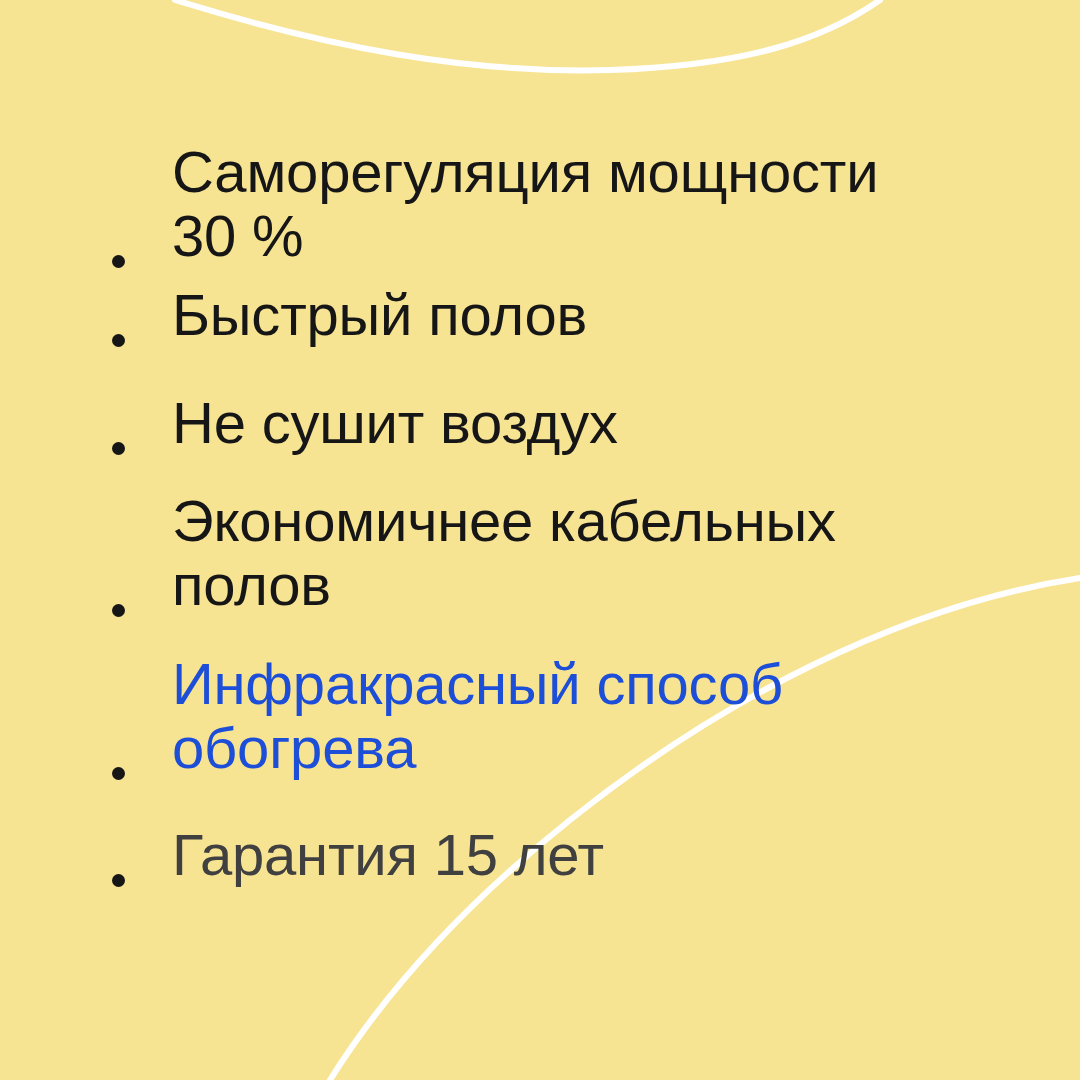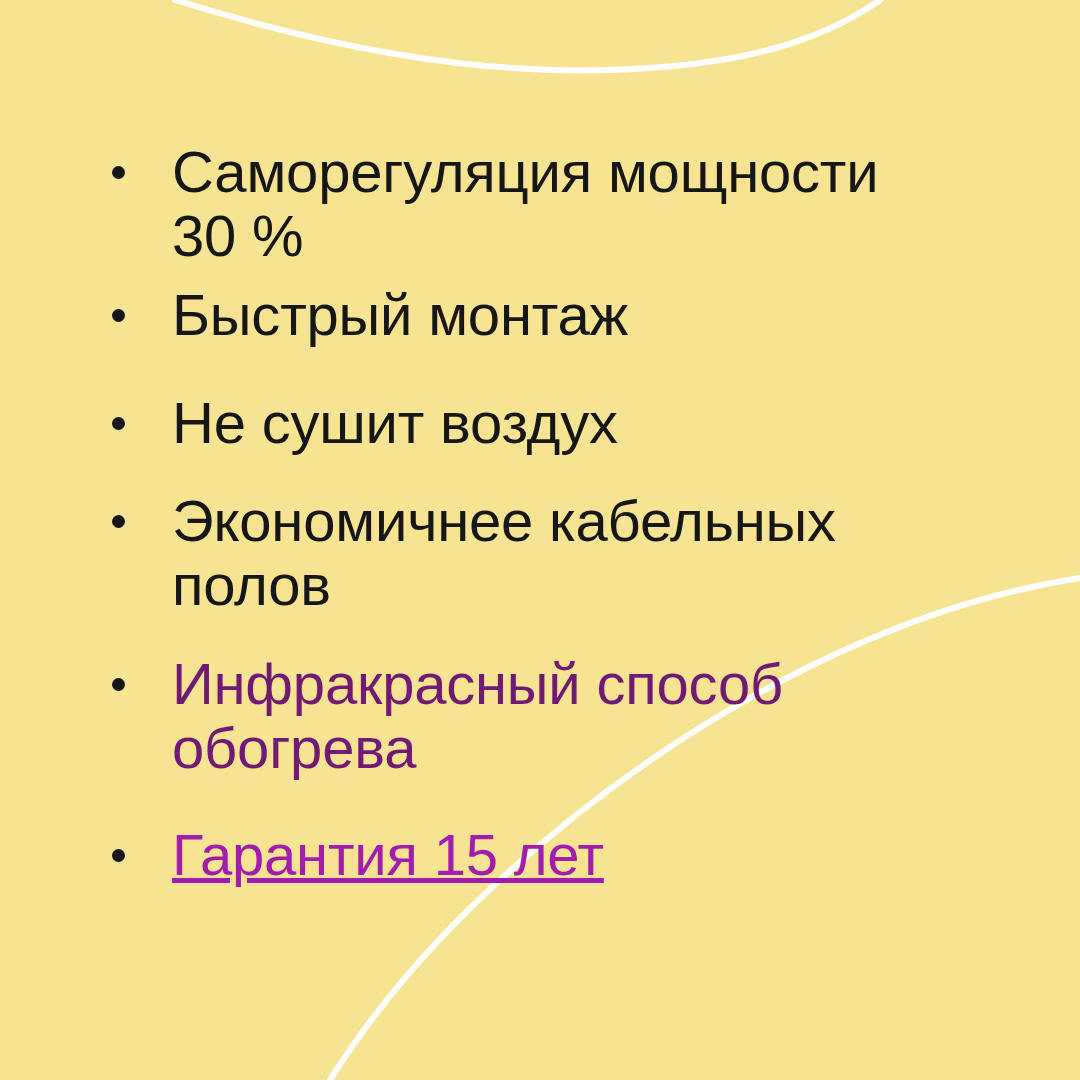--- a/index.html
+++ b/index.html
@@ -45,21 +45,21 @@
     margin: 0;
     padding: 0;
     list-style: none;
   }
 
   .bullet-row {
     position: absolute;
     left: 112px;
     width: 880px;
     display: flex;
-    align-items: flex-start;
+    align-items: flex-end;
   }
 
   .bullet-dot-wrap {
     flex: 0 0 60px;
     display: flex;
     justify-content: flex-start;
     padding-top: 26px;
   }
 
   .bullet-dot {
@@ -105,21 +105,21 @@
         <span class="bullet-dot" style="background: rgb(22, 22, 22);"></span>
       </span>
       <span class="bullet-text" style="color: rgb(22, 22, 22);">Саморегуляция мощности
 30 %</span>
     </li>
 
     <li class="bullet-row" id="bullet-row-1">
       <span class="bullet-dot-wrap">
         <span class="bullet-dot" style="background: rgb(22, 22, 22);"></span>
       </span>
-      <span class="bullet-text" style="color: rgb(22, 22, 22);">Быстрый монтаж</span>
+      <span class="bullet-text" style="color: rgb(22, 22, 22);">Быстрый полов</span>
     </li>
 
     <li class="bullet-row" id="bullet-row-3">
       <span class="bullet-dot-wrap">
         <span class="bullet-dot" style="background: rgb(22, 22, 22);"></span>
       </span>
       <span class="bullet-text" style="color: rgb(22, 22, 22);">Экономичнее кабельных
 полов</span>
     </li>
 
@@ -127,25 +127,25 @@
       <span class="bullet-dot-wrap">
         <span class="bullet-dot" style="background: rgb(22, 22, 22);"></span>
       </span>
       <span class="bullet-text" style="color: rgb(22, 22, 22);">Не сушит воздух</span>
     </li>
 
     <li class="bullet-row" id="bullet-row-4">
       <span class="bullet-dot-wrap">
         <span class="bullet-dot" style="background: rgb(22, 22, 22);"></span>
       </span>
-      <span class="bullet-text" style="color: #701a75;">Инфракрасный способ
+      <span class="bullet-text" style="color: #1d4ed8;">Инфракрасный способ
 обогрева</span>
     </li>
 
     <li class="bullet-row" id="bullet-row-5">
       <span class="bullet-dot-wrap">
         <span class="bullet-dot" style="background: rgb(22, 22, 22);"></span>
       </span>
-      <span class="bullet-text" style="color: #a21caf; text-decoration: underline;">Гарантия 15 лет</span>
+      <span class="bullet-text" style="color: #404040;">Гарантия 15 лет</span>
     </li>
 
   </ul>
 </div>
 
 </body></html>

